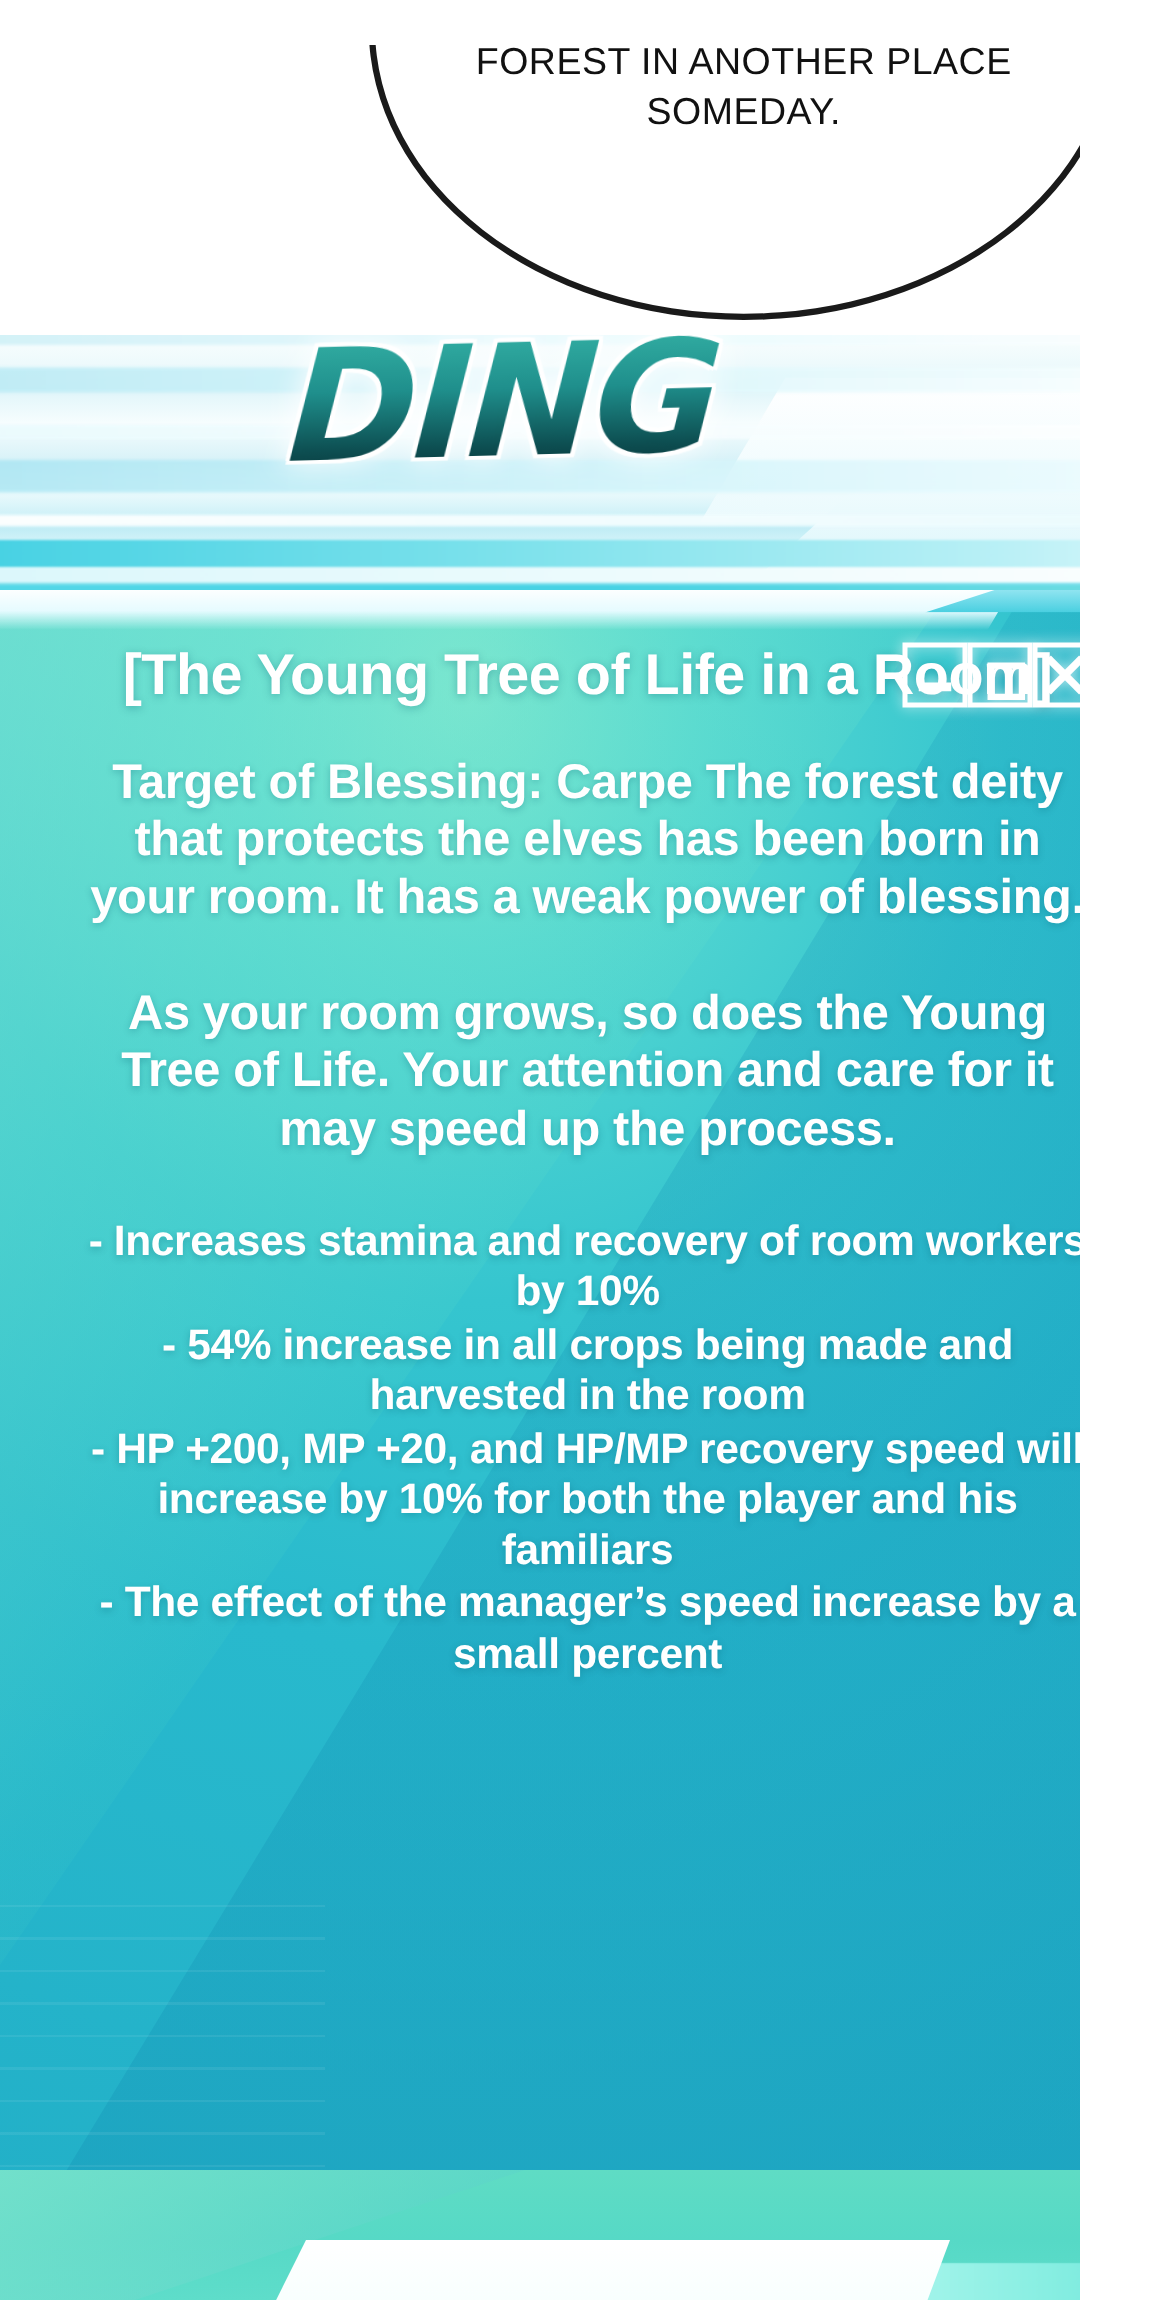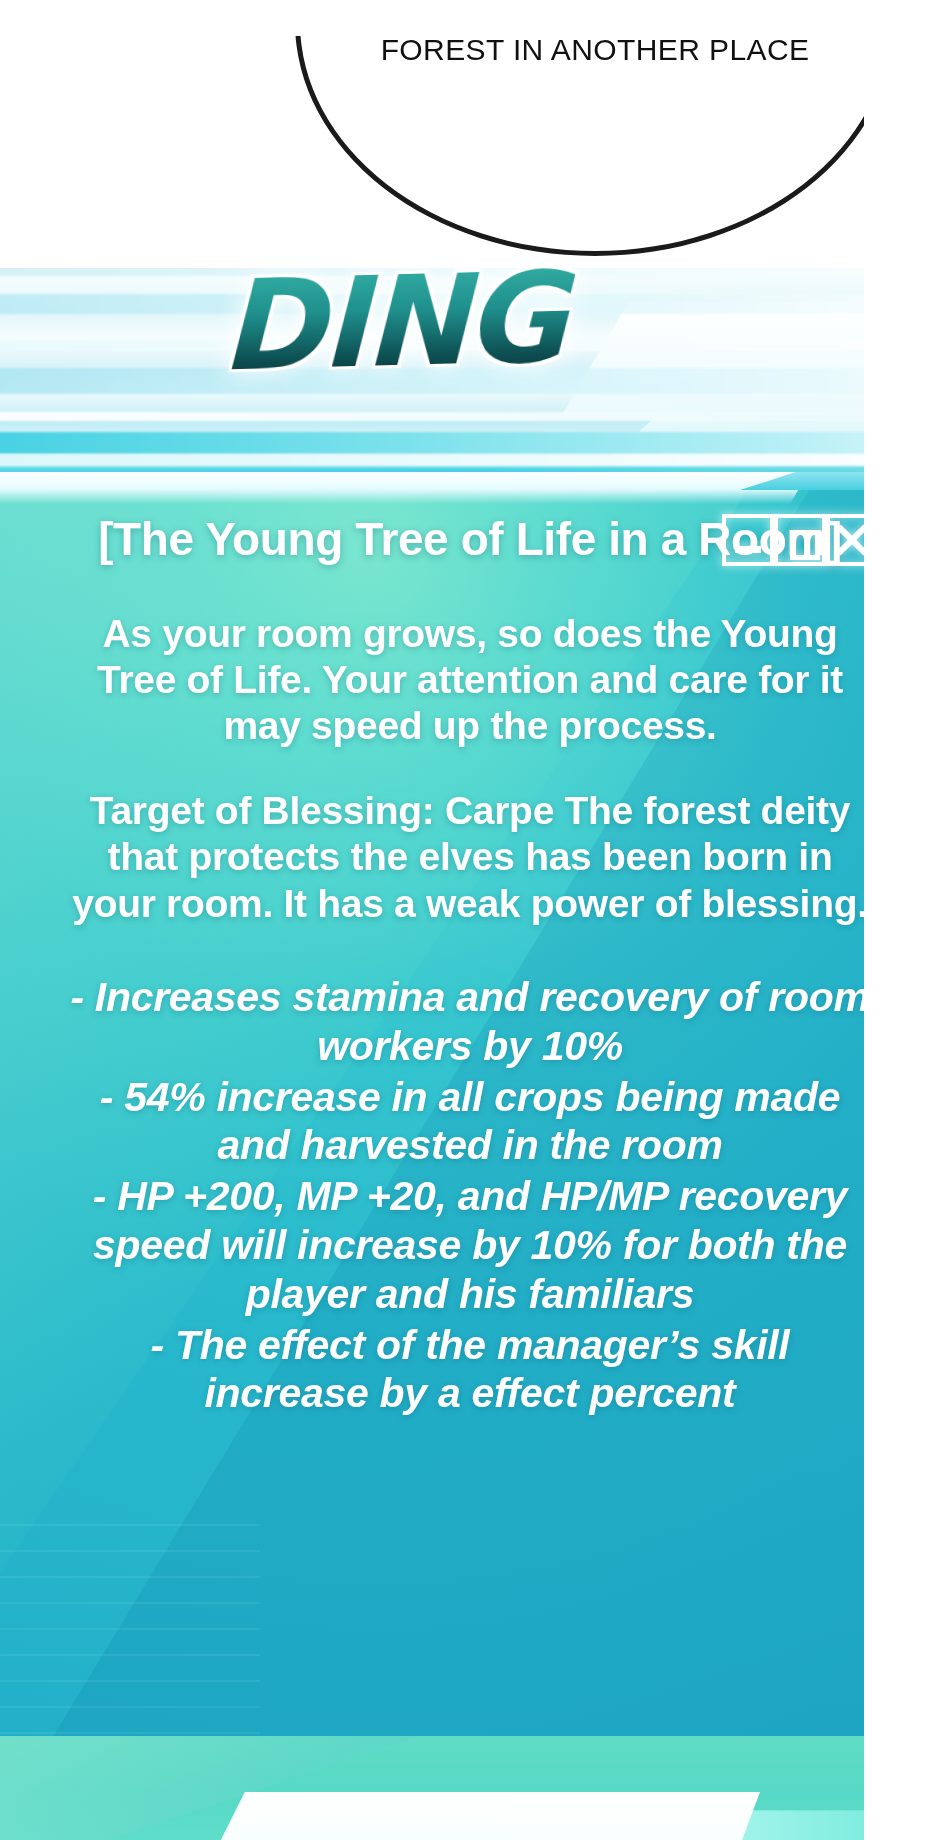--- a/index.html
+++ b/index.html
@@ -257,26 +257,25 @@
     margin-top:38px;
     font-size:39px;
     font-weight:bold;
     line-height:1.19;
     letter-spacing:-0.3px;
     text-shadow:0 2px 6px rgba(0,90,110,.30);
   }
   .para.gap-lg { margin-top:46px; }
   .effects {
     margin-top:46px;
-    font-size:41px;
+    font-size:34px;
     font-weight:bold;
     line-height:1.19;
     letter-spacing:-0.3px;
     text-shadow:0 2px 6px rgba(0,90,110,.30);
-    font-style:italic;
   }
   .effect-item { margin-bottom:2px; }
 
   
   .hud-bottom {
     position:absolute;
     left:0; top:1700px;
     width:940px; height:140px;
     z-index:4;
     overflow:hidden;
@@ -331,20 +330,21 @@
 </style>
 </head>
 <body>
 
 <div id="page">
 
   <div class="bubble-zone">
     <div class="bubble"></div>
     <div class="bubble-text">
       <span class="ln">FOREST IN ANOTHER PLACE</span>
+      <span class="ln">SOMEDAY.</span>
     </div>
   </div>
 
   <div class="hud-top">
     <div class="notch-a"></div>
     <div class="notch-b"></div>
     <div class="streak s1"></div>
     <div class="streak s2"></div>
     <div class="streak s3"></div>
     <div class="streak s4"></div>
@@ -359,29 +359,29 @@
   <div class="panel">
     <div class="panel-wedge"></div>
     <div class="panel-dark"></div>
     <div class="panel-cap"></div>
     <div class="panel-cap2"></div>
     <div class="scan"></div>
 
     <div class="panel-body">
       <div class="panel-title">[The Young Tree of Life in a Room]</div>
 
-      <div class="para gap-lg">As your room grows, so does the Young Tree of Life. Your attention and care for it may speed up the process.</div>
       <div class="para">Target of Blessing: Carpe
 The forest deity that protects the elves has been born in your room. It has a weak power of blessing.</div>
+      <div class="para gap-lg">As your room grows, so does the Young Tree of Life. Your attention and care for it may speed up the process.</div>
 
       <div class="effects">
         <div class="effect-item">- Increases stamina and recovery of room workers by 10%</div>
         <div class="effect-item">- 54% increase in all crops being made and harvested in the room</div>
         <div class="effect-item">- HP +200, MP +20, and HP/MP recovery speed will increase by 10% for both the player and his familiars</div>
-        <div class="effect-item">- The effect of the manager’s skill increase by a effect percent</div>
+        <div class="effect-item">- The effect of the manager’s speed increase by a small percent</div>
       </div>
     </div>
   </div>
 
   <div class="win-controls">
     <div class="win-btn mini"></div>
     <div class="win-btn maxi"></div>
     <div class="win-btn closer"></div>
   </div>
 

